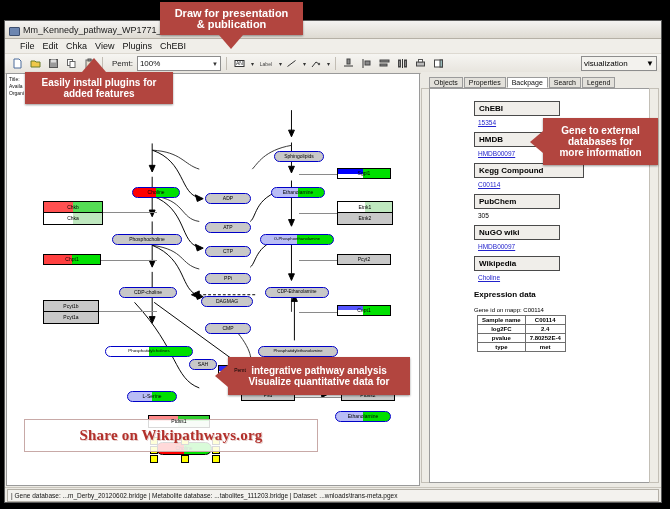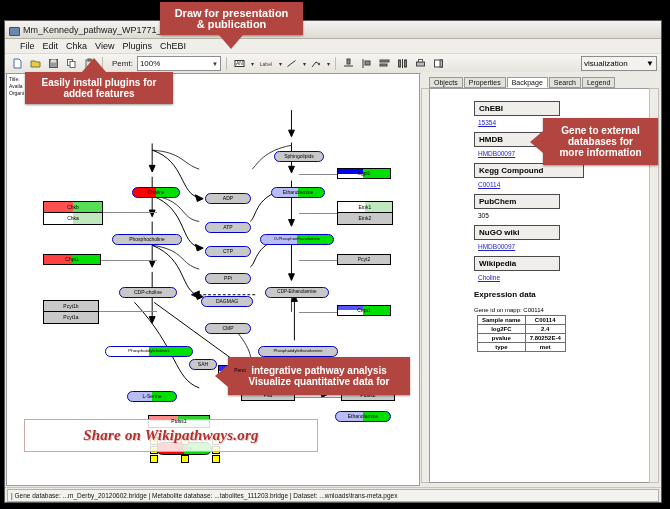--- a/index.html
+++ b/index.html
@@ -83,21 +83,21 @@
            display:flex;align-items:center;justify-content:center;line-height:11px;
            box-shadow:0 1px 2px rgba(0,0,0,.4);}
   .arrow-down{position:absolute;width:0;height:0;border-left:12px solid transparent;
               border-right:12px solid transparent;border-top:14px solid #b2453f;}
   .arrow-up{position:absolute;width:0;height:0;border-left:12px solid transparent;
             border-right:12px solid transparent;border-bottom:14px solid #b2453f;}
   .arrow-left{position:absolute;width:0;height:0;border-top:11px solid transparent;
               border-bottom:11px solid transparent;border-right:13px solid #b2453f;}
   .sharebox{position:absolute;border:1px solid #c8a9a7;background:rgba(255,255,255,.85);
             display:flex;align-items:center;justify-content:center;}
-  .sharetext{font-size:15px;font-weight:bold;font-style:italic;color:#b2302b;
+  .sharetext{font-size:15px;font-weight:bold;color:#b2302b;
              font-family:"Liberation Serif",serif;letter-spacing:.2px;
              text-shadow:1px 1px 0 #e7cfcd;}
 </style>
 </head>
 <body>
 
 <div id="root">
 
   <div class="window">
 

